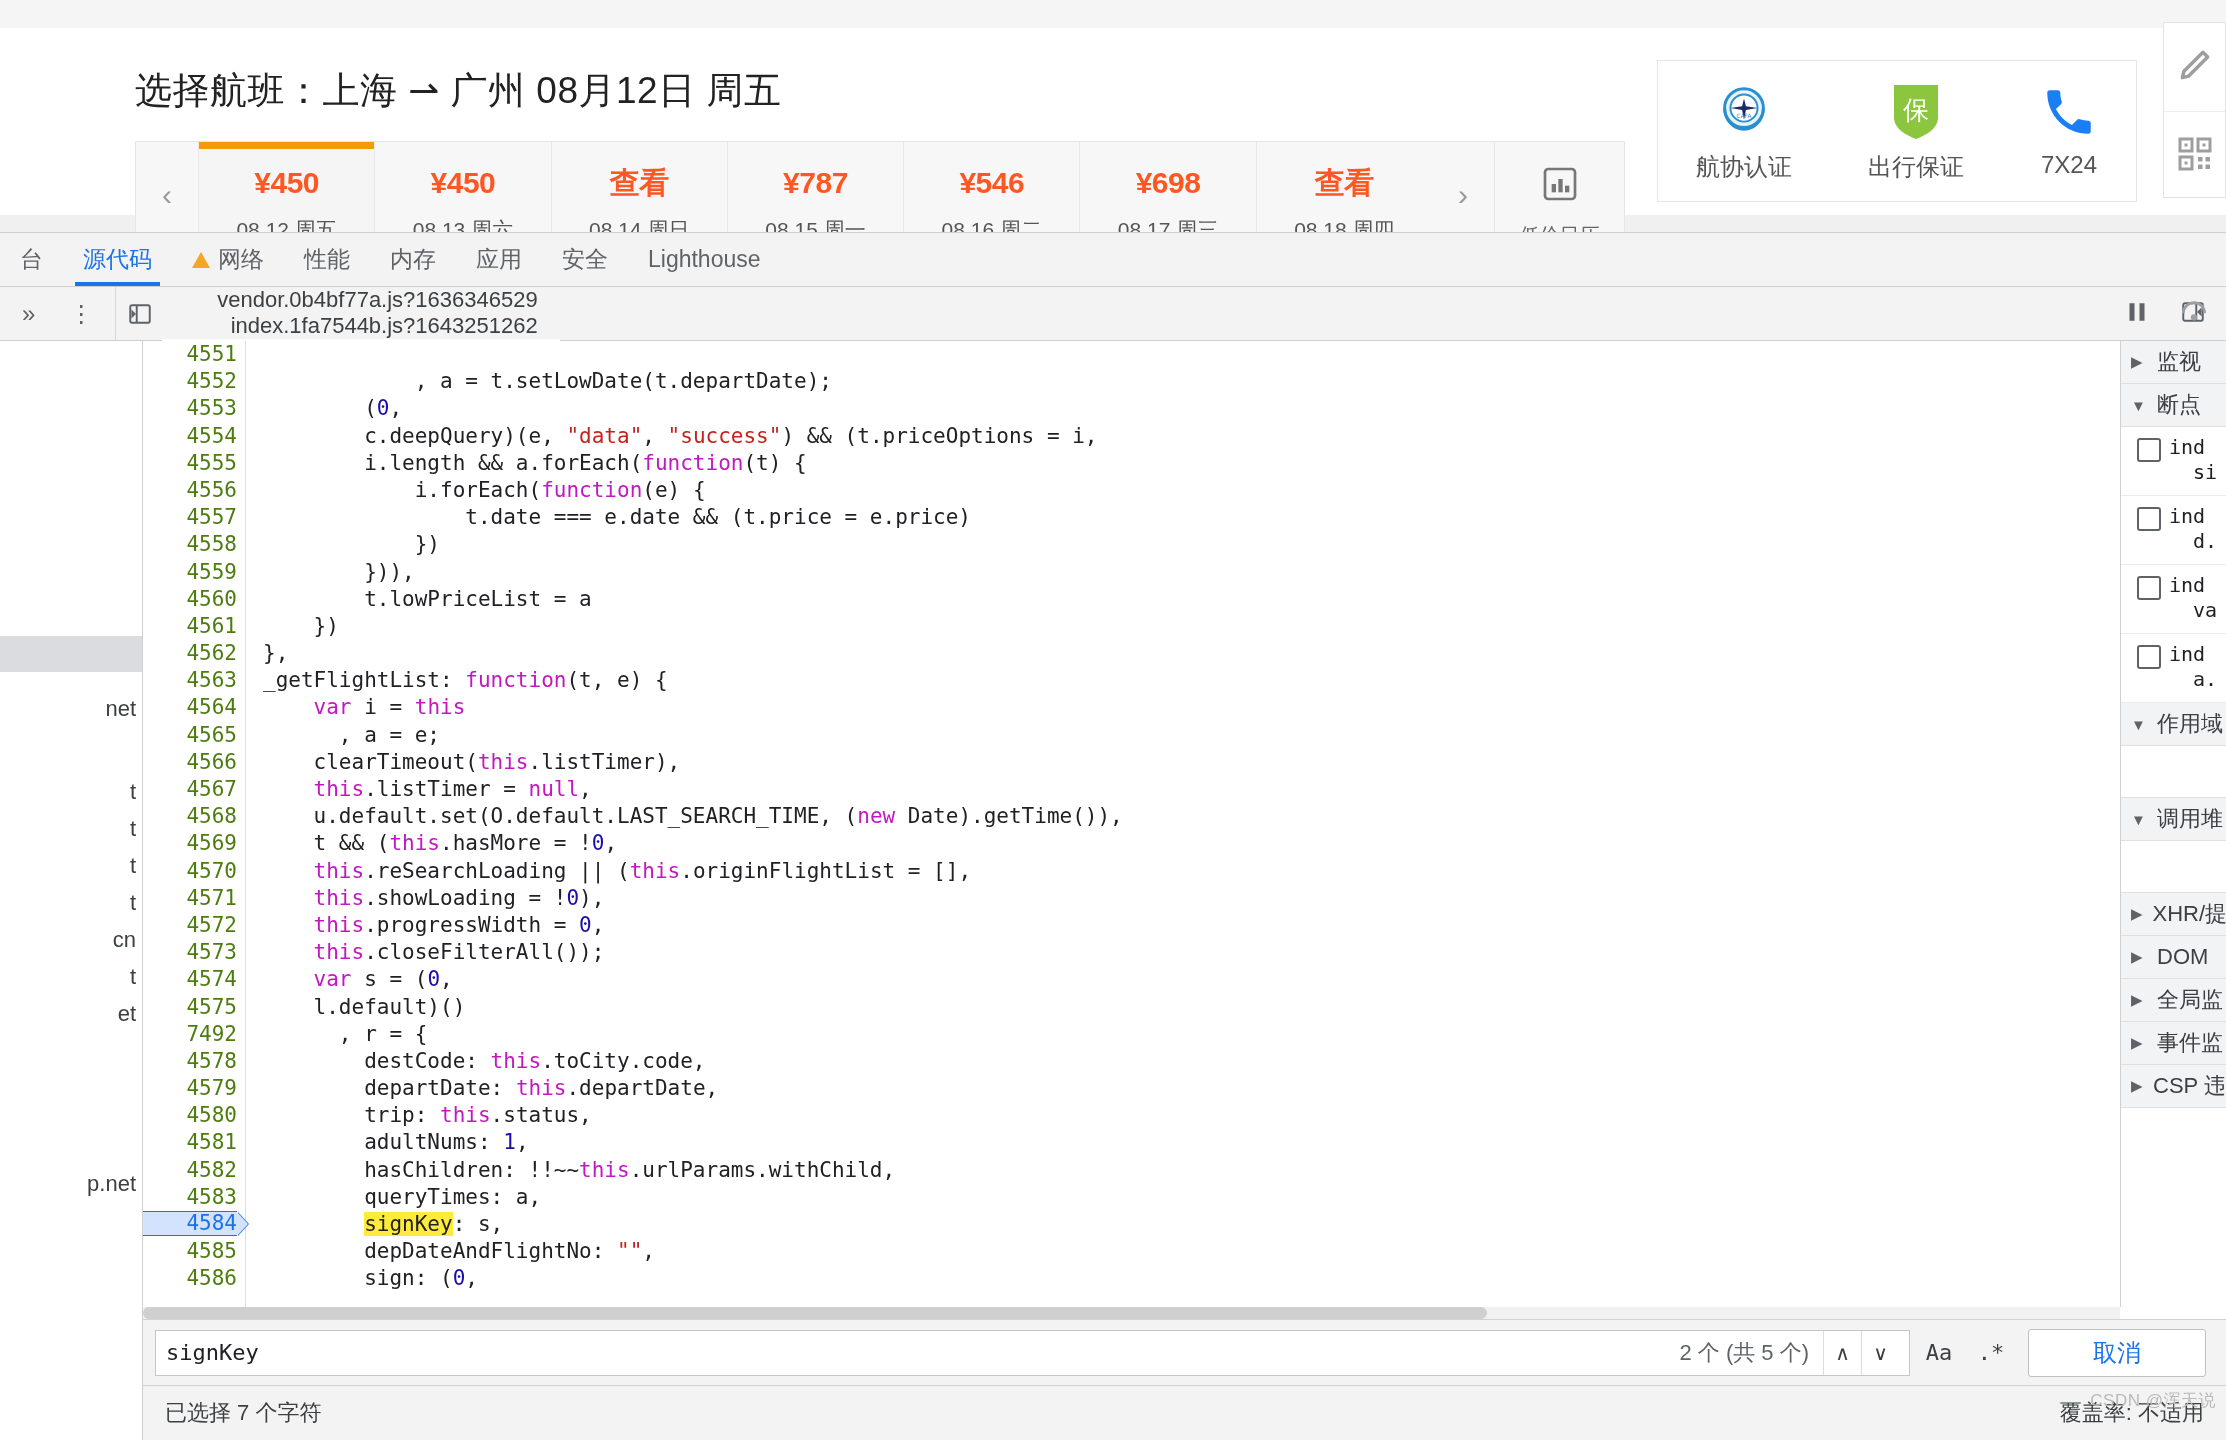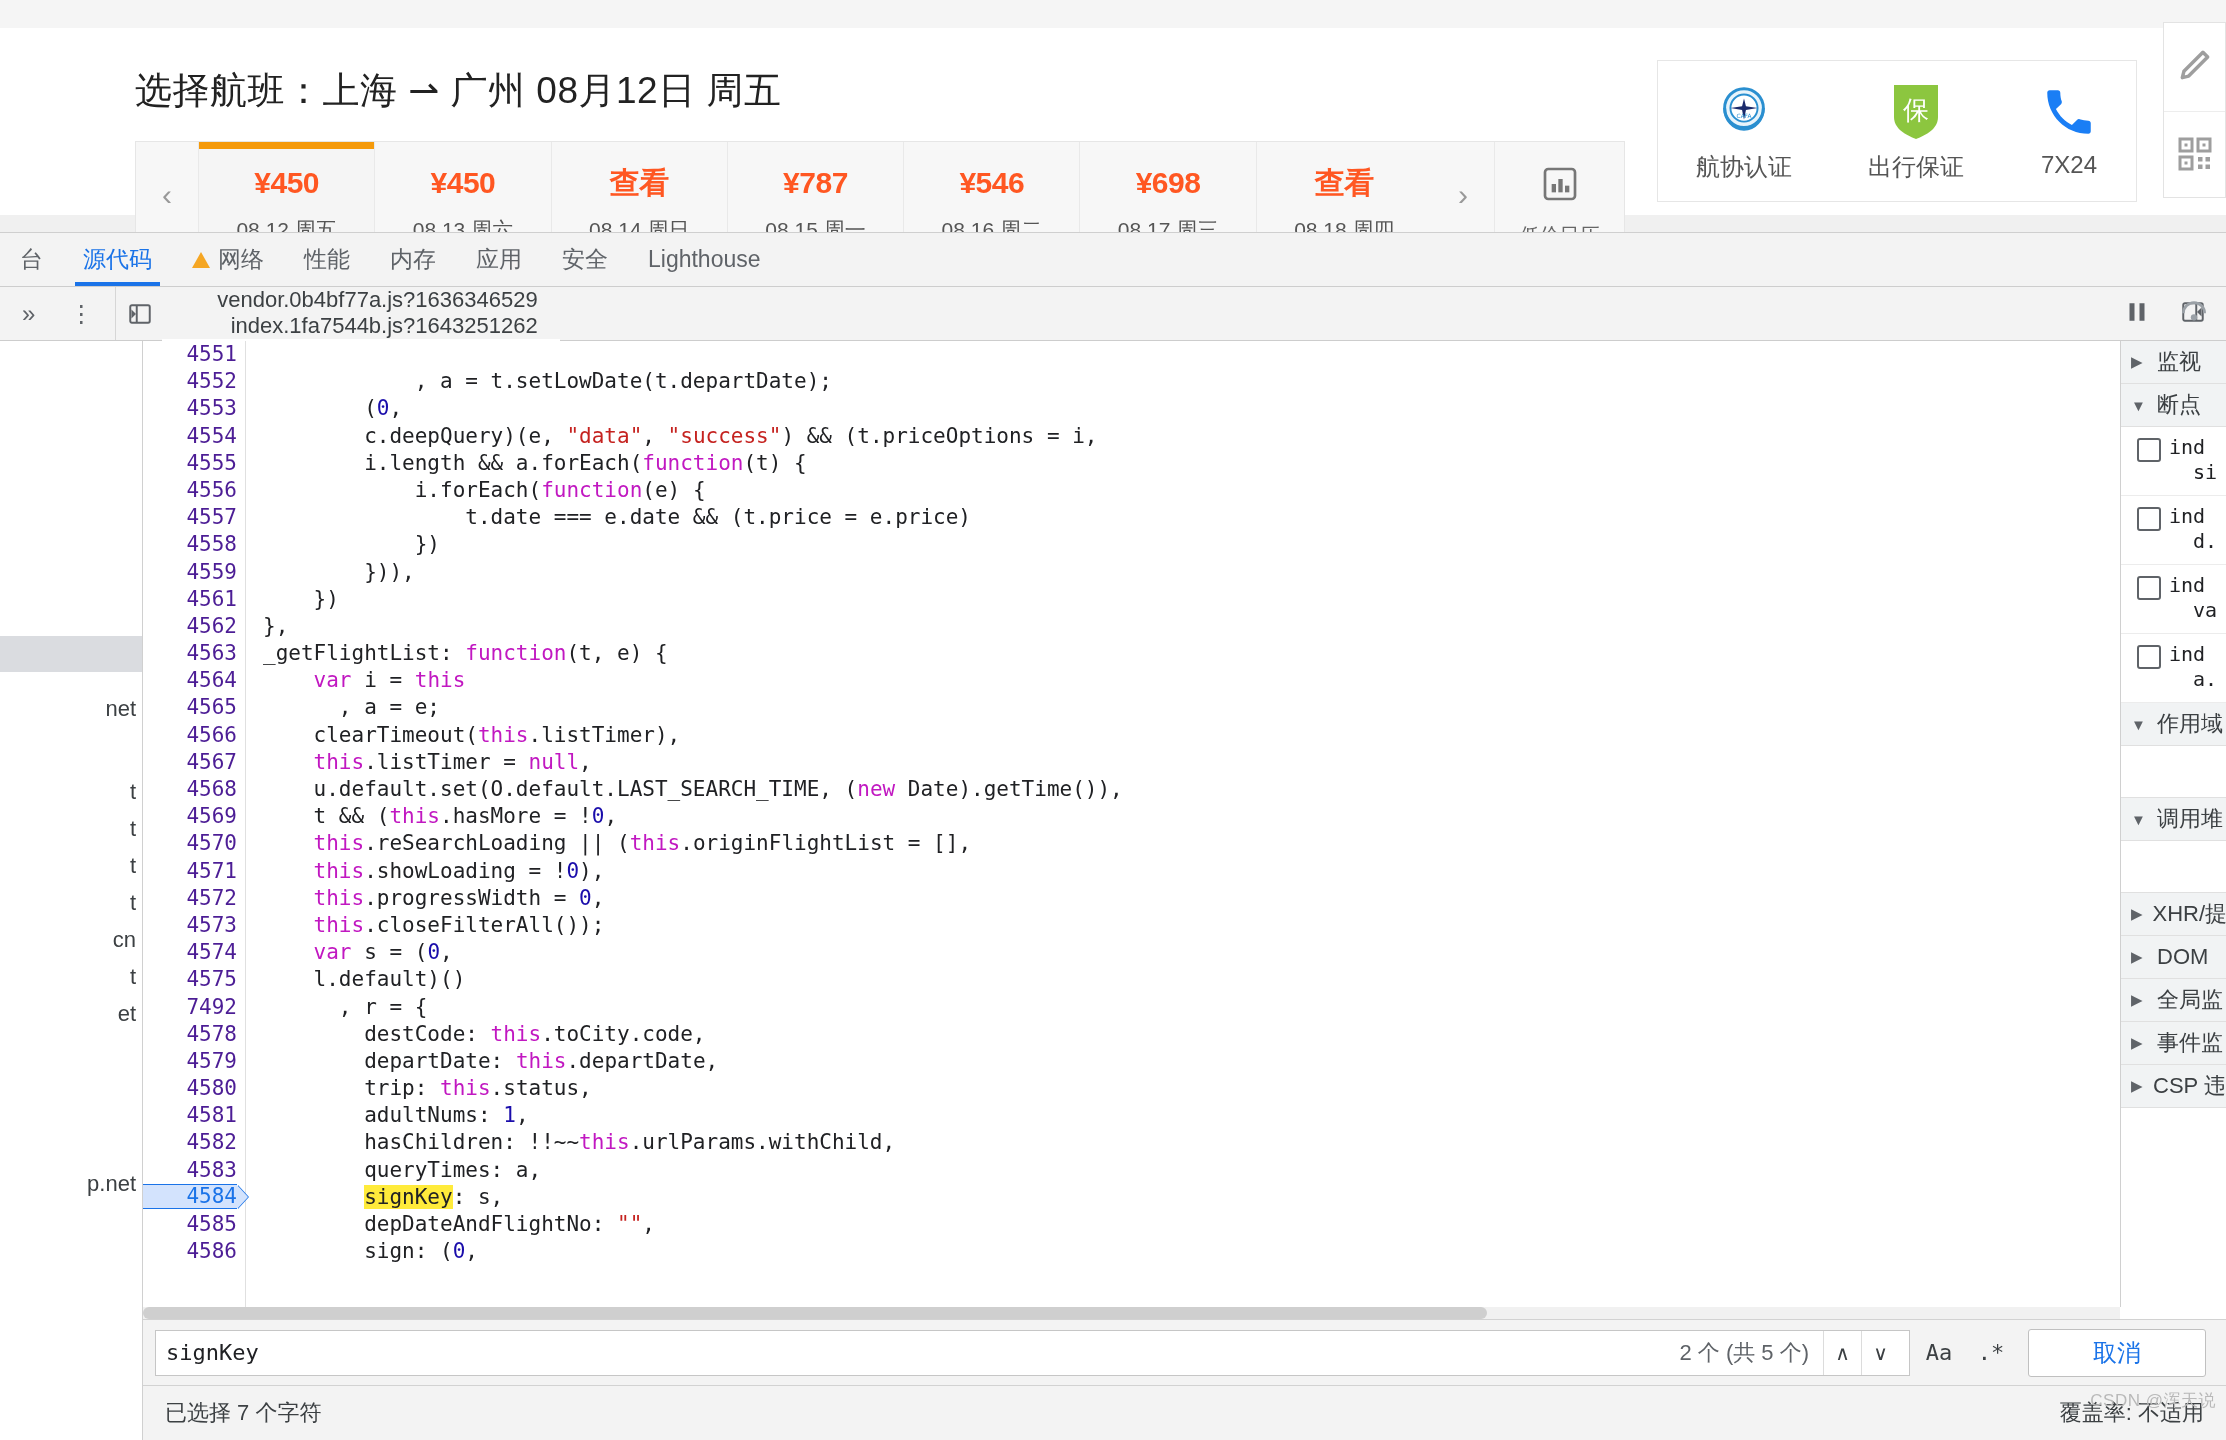--- a/index.html
+++ b/index.html
@@ -162,21 +162,21 @@
     background: #ffffff; border-right: 1px solid #e0e0e0;
   }
   .code-scroll { position: absolute; left: 0; top: 0; right: 0; bottom: 0; }
   .code-line {
     position: relative; height: 27.2px; line-height: 27.2px;
     font-family: "DejaVu Sans Mono", "Liberation Mono", monospace;
     font-size: 21px; white-space: pre; color: #202124;
   }
   .ln {
     position: absolute; left: 0; width: 94px; text-align: right;
-    color: #4c1d95; font-family: "DejaVu Sans Mono", monospace; font-size: 21px;
+    color: #4d7c0f; font-family: "DejaVu Sans Mono", monospace; font-size: 21px;
   }
   .ctext { position: absolute; left: 120px; }
   .code-line.bp .ln {
     color: #1a73e8; background: #d3e3fd;
     border: 1px solid #1a73e8; border-right: none;
     width: 96px; height: 25px; line-height: 23px; left: -2px;
     border-radius: 2px 0 0 2px; box-sizing: border-box;
   }
   .bp-arrow {
     position: absolute; left: 94px; top: 1px;
@@ -498,20 +498,21 @@
       <div class="code-scroll" id="code-host">
           <div class="code-line"><span class="ln">4551</span><span class="ctext"></span></div>
           <div class="code-line"><span class="ln">4552</span><span class="ctext">            , a = t.setLowDate(t.departDate);</span></div>
           <div class="code-line"><span class="ln">4553</span><span class="ctext">        (<span class="tok-num">0</span>,</span></div>
           <div class="code-line"><span class="ln">4554</span><span class="ctext">        c.deepQuery)(e, <span class="tok-str">"data"</span>, <span class="tok-str">"success"</span>) &amp;&amp; (t.priceOptions = i,</span></div>
           <div class="code-line"><span class="ln">4555</span><span class="ctext">        i.length &amp;&amp; a.forEach(<span class="tok-kw">function</span>(t) {</span></div>
           <div class="code-line"><span class="ln">4556</span><span class="ctext">            i.forEach(<span class="tok-kw">function</span>(e) {</span></div>
           <div class="code-line"><span class="ln">4557</span><span class="ctext">                t.date === e.date &amp;&amp; (t.price = e.price)</span></div>
           <div class="code-line"><span class="ln">4558</span><span class="ctext">            })</span></div>
           <div class="code-line"><span class="ln">4559</span><span class="ctext">        })),</span></div>
+          <div class="code-line"><span class="ln">4560</span><span class="ctext">        t.lowPriceList = a</span></div>
           <div class="code-line"><span class="ln">4561</span><span class="ctext">    })</span></div>
           <div class="code-line"><span class="ln">4562</span><span class="ctext">},</span></div>
           <div class="code-line"><span class="ln">4563</span><span class="ctext">_getFlightList: <span class="tok-kw">function</span>(t, e) {</span></div>
           <div class="code-line"><span class="ln">4564</span><span class="ctext">    <span class="tok-kw">var</span> i = <span class="tok-this">this</span></span></div>
           <div class="code-line"><span class="ln">4565</span><span class="ctext">      , a = e;</span></div>
           <div class="code-line"><span class="ln">4566</span><span class="ctext">    clearTimeout(<span class="tok-this">this</span>.listTimer),</span></div>
           <div class="code-line"><span class="ln">4567</span><span class="ctext">    <span class="tok-this">this</span>.listTimer = <span class="tok-kw">null</span>,</span></div>
           <div class="code-line"><span class="ln">4568</span><span class="ctext">    u.default.set(O.default.LAST_SEARCH_TIME, (<span class="tok-kw">new</span> Date).getTime()),</span></div>
           <div class="code-line"><span class="ln">4569</span><span class="ctext">    t &amp;&amp; (<span class="tok-this">this</span>.hasMore = !<span class="tok-num">0</span>,</span></div>
           <div class="code-line"><span class="ln">4570</span><span class="ctext">    <span class="tok-this">this</span>.reSearchLoading || (<span class="tok-this">this</span>.originFlightList = [],</span></div>

